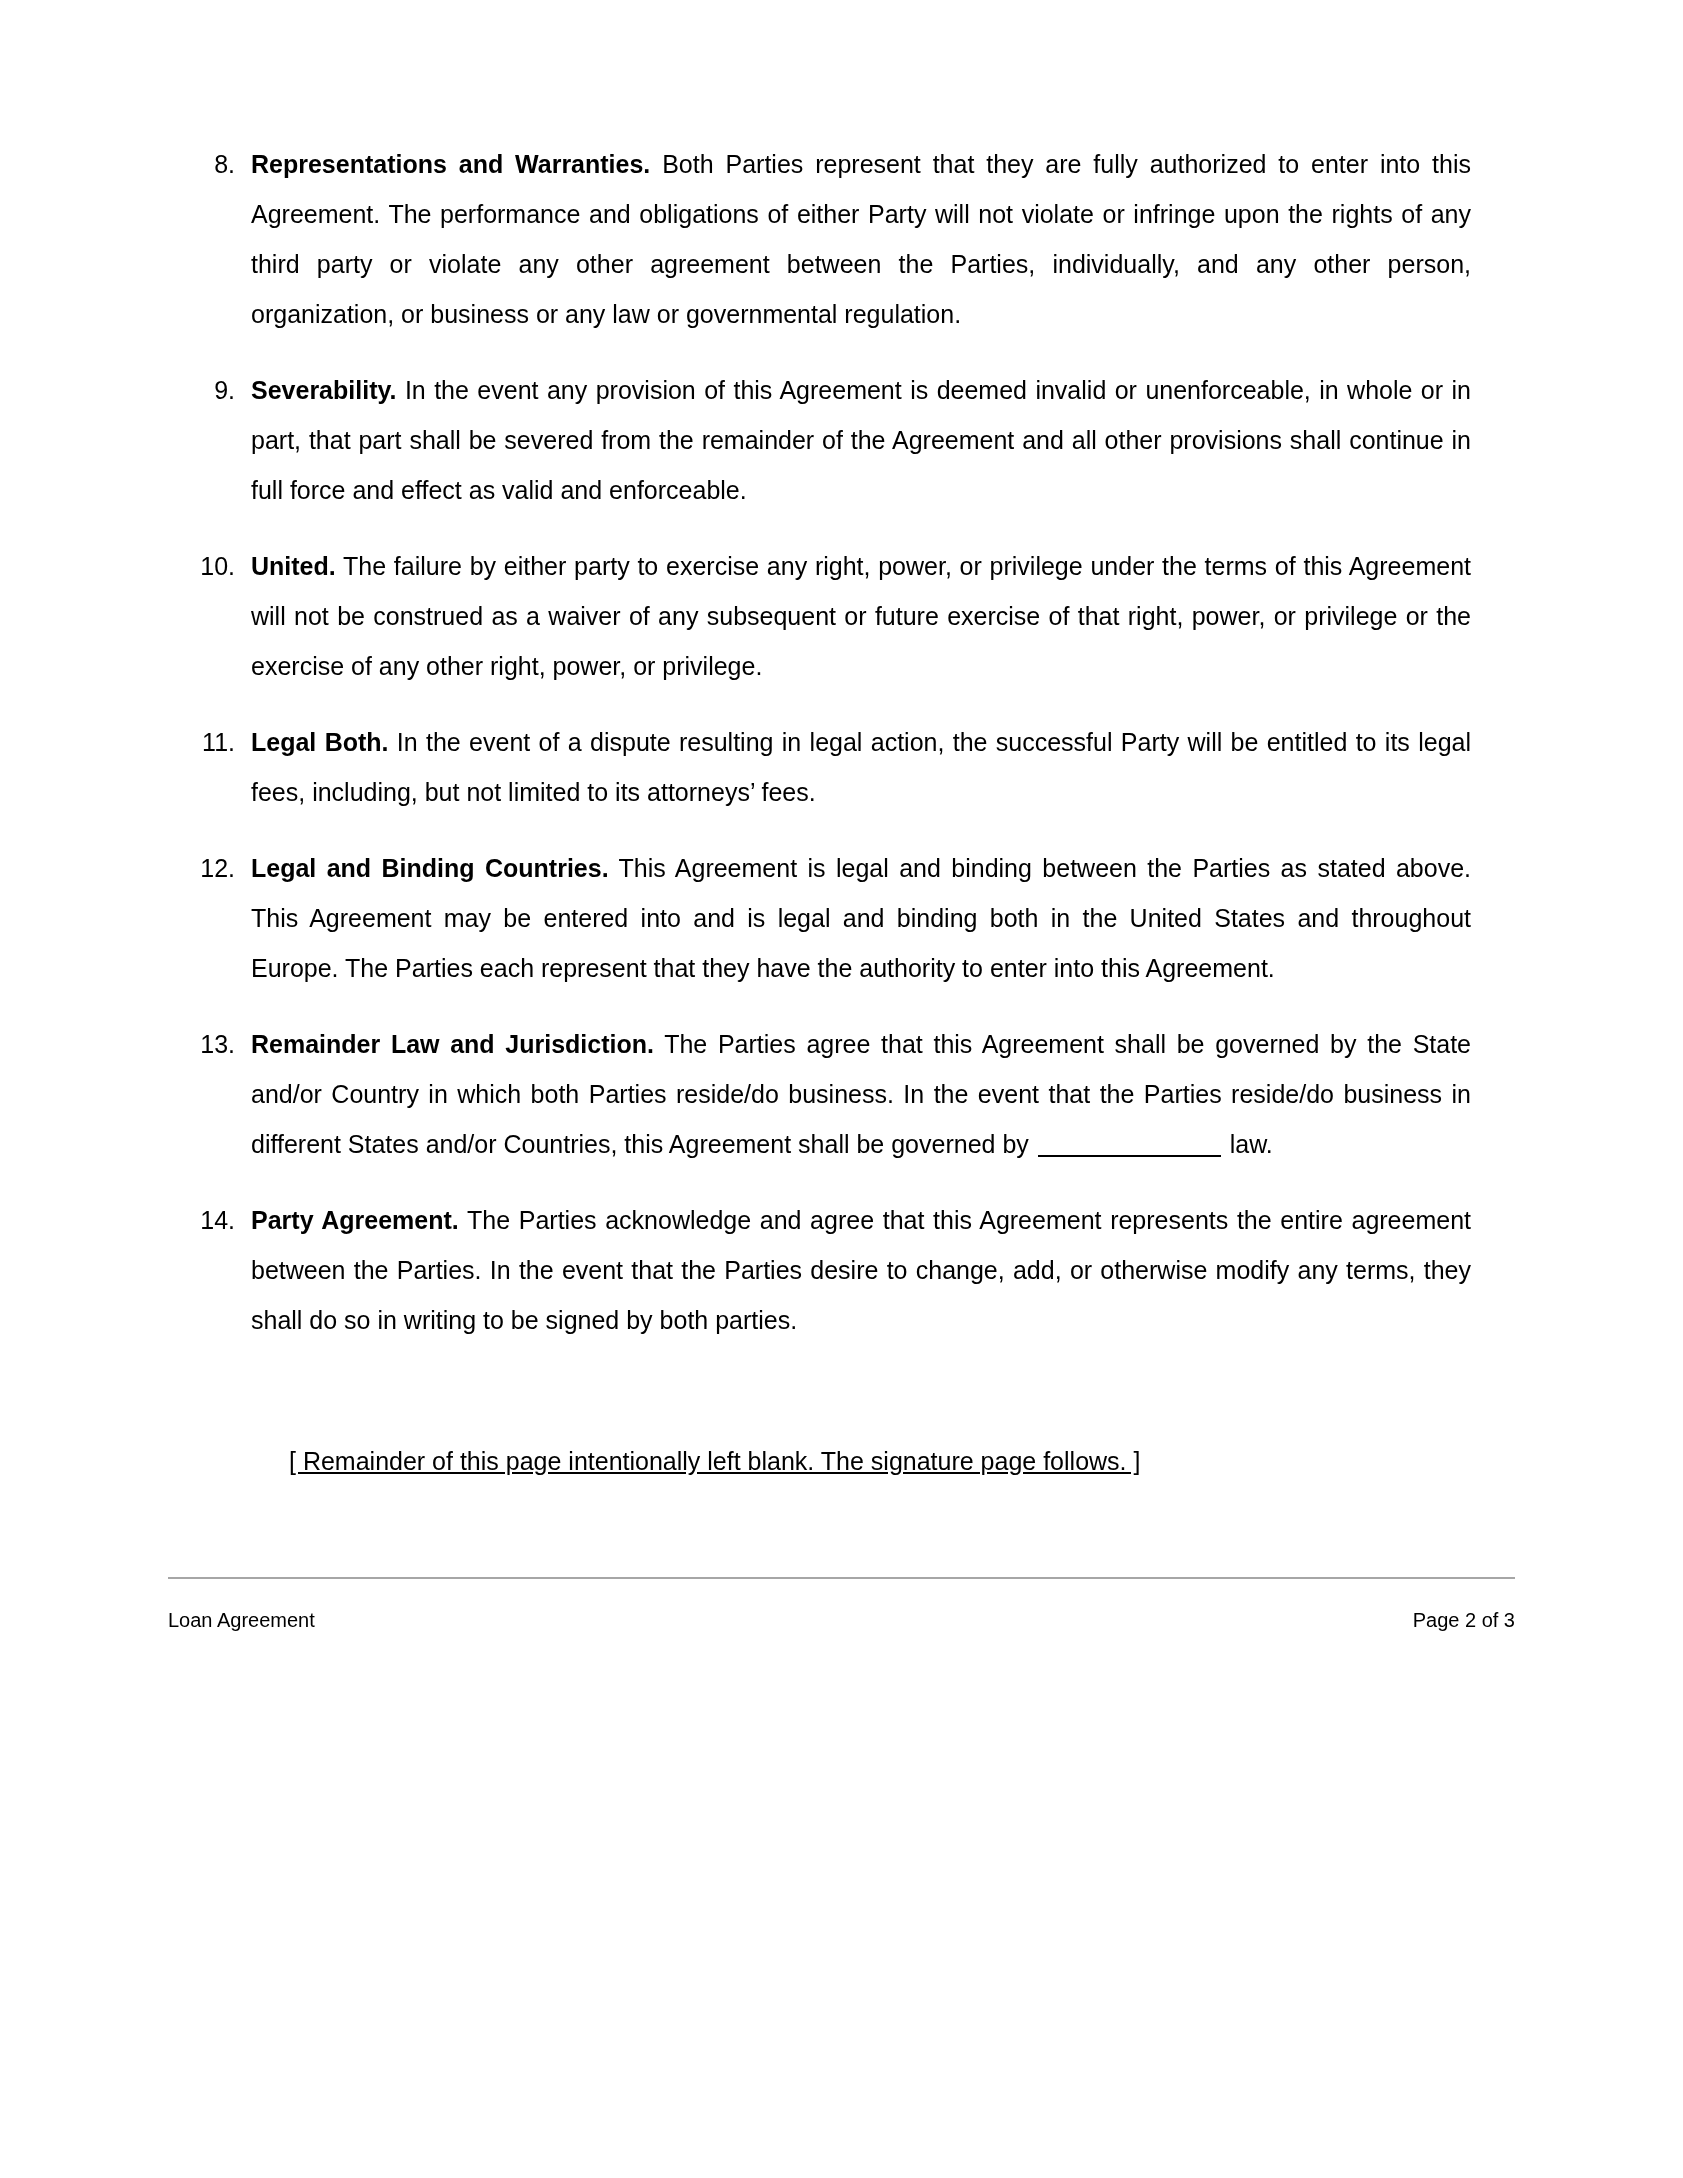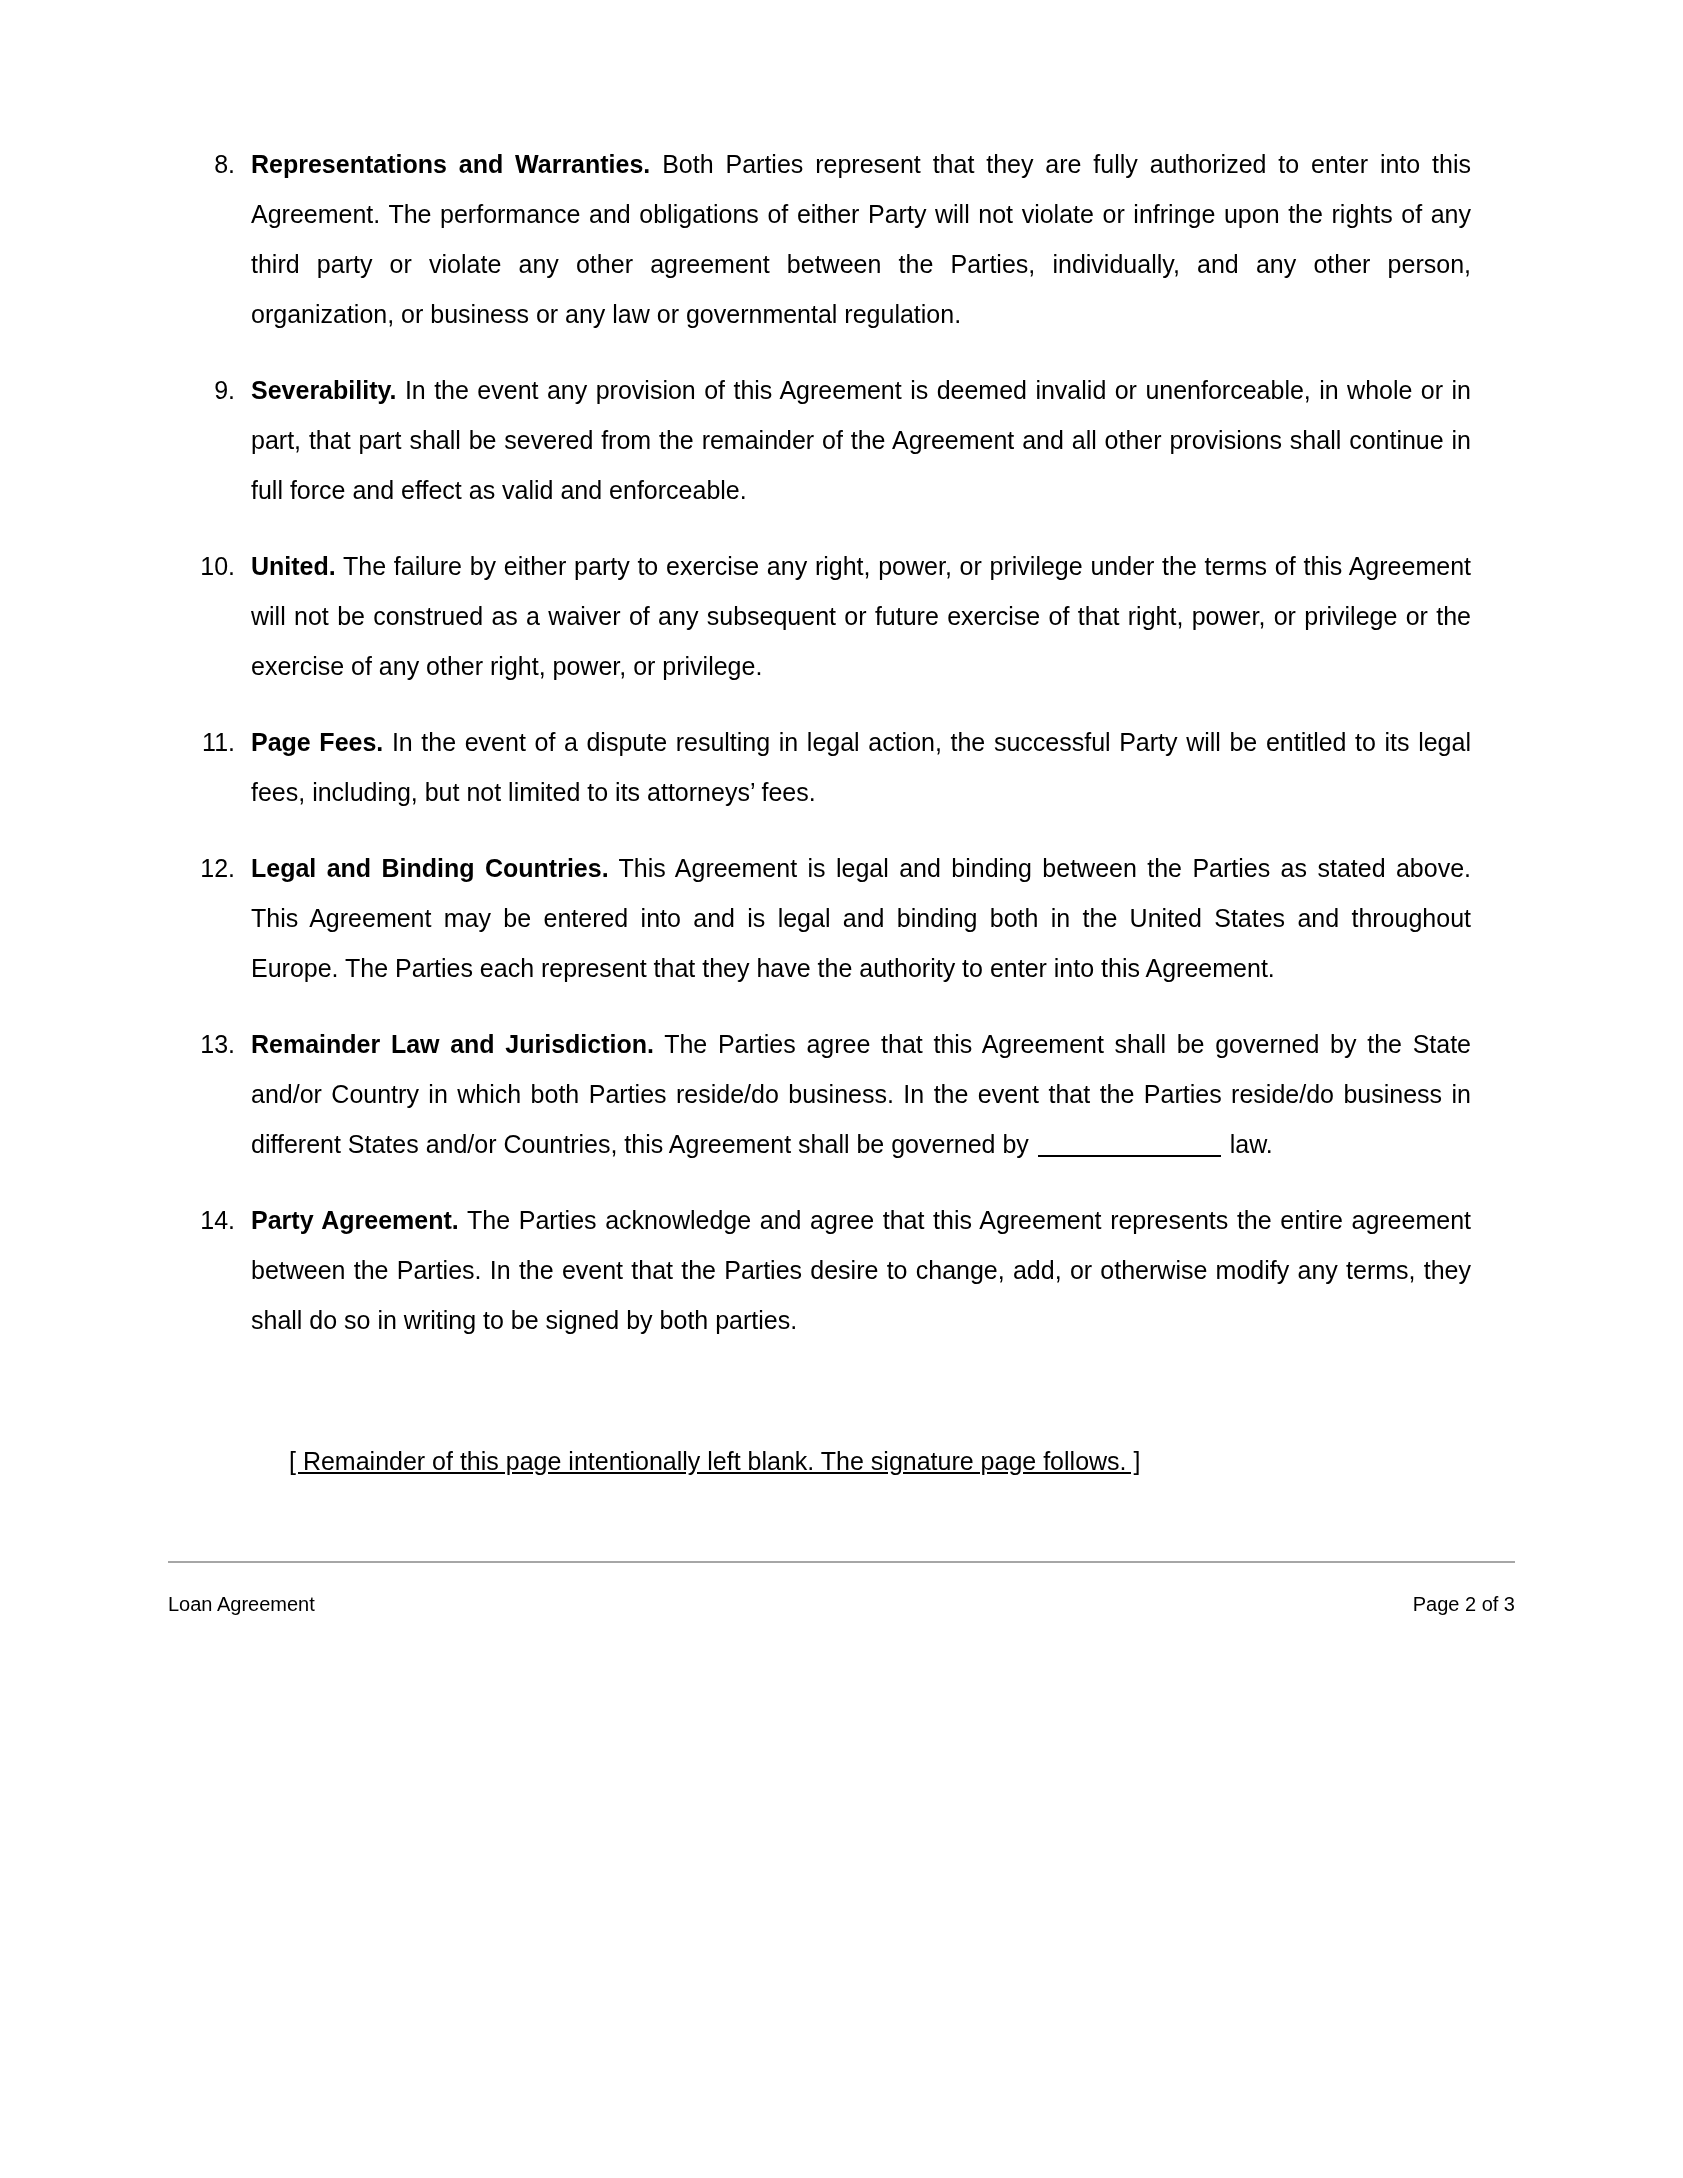--- a/index.html
+++ b/index.html
@@ -68,21 +68,21 @@
     padding-left: 109px;
     font-size: 25px;
     line-height: 50px;
     text-align: left;
     text-decoration: underline;
   }
   .footer {
     position: absolute;
     left: 168px;
     right: 168px;
-    bottom: 87px;
+    bottom: 71px;
   }
   .footer-rule {
     height: 0;
     border-top: 2px solid #a6a6a6;
     margin-bottom: 28px;
   }
   .footer-row {
     display: flex;
     justify-content: space-between;
     align-items: baseline;
@@ -111,21 +111,21 @@
         <span class="clause-title">Severability.</span>
         <span class="clause-body">In the event any provision of this Agreement is deemed invalid or unenforceable, in whole or in part, that part shall be severed from the remainder of the Agreement and all other provisions shall continue in full force and effect as valid and enforceable.</span>
       </li>
 
       <li>
         <span class="clause-title">United.</span>
         <span class="clause-body">The failure by either party to exercise any right, power, or privilege under the terms of this Agreement will not be construed as a waiver of any subsequent or future exercise of that right, power, or privilege or the exercise of any other right, power, or privilege.</span>
       </li>
 
       <li>
-        <span class="clause-title">Page Fees.</span>
+        <span class="clause-title">Legal Both.</span>
         <span class="clause-body">In the event of a dispute resulting in legal action, the successful Party will be entitled to its legal fees, including, but not limited to its attorneys’ fees.</span>
       </li>
 
       <li>
         <span class="clause-title">Legal and Binding Countries.</span>
         <span class="clause-body">This Agreement is legal and binding between the Parties as stated above. This Agreement may be entered into and is legal and binding both in the United States and throughout Europe. The Parties each represent that they have the authority to enter into this Agreement.</span>
       </li>
 
       <li>
         <span class="clause-title">Remainder Law and Jurisdiction.</span>

